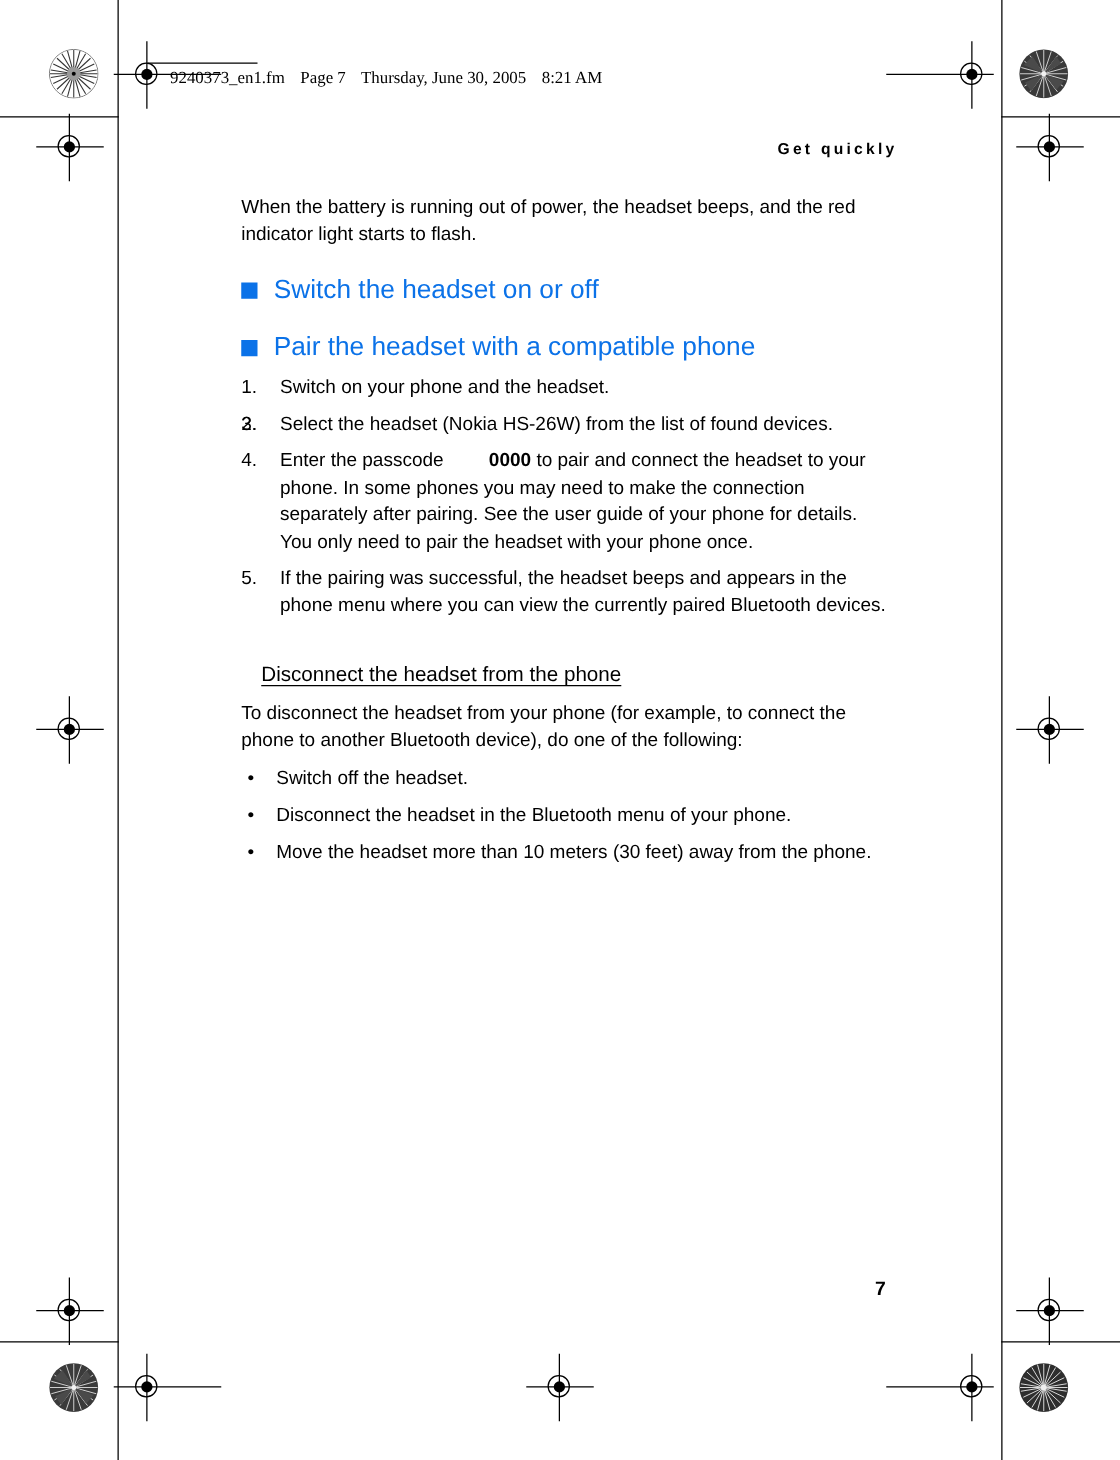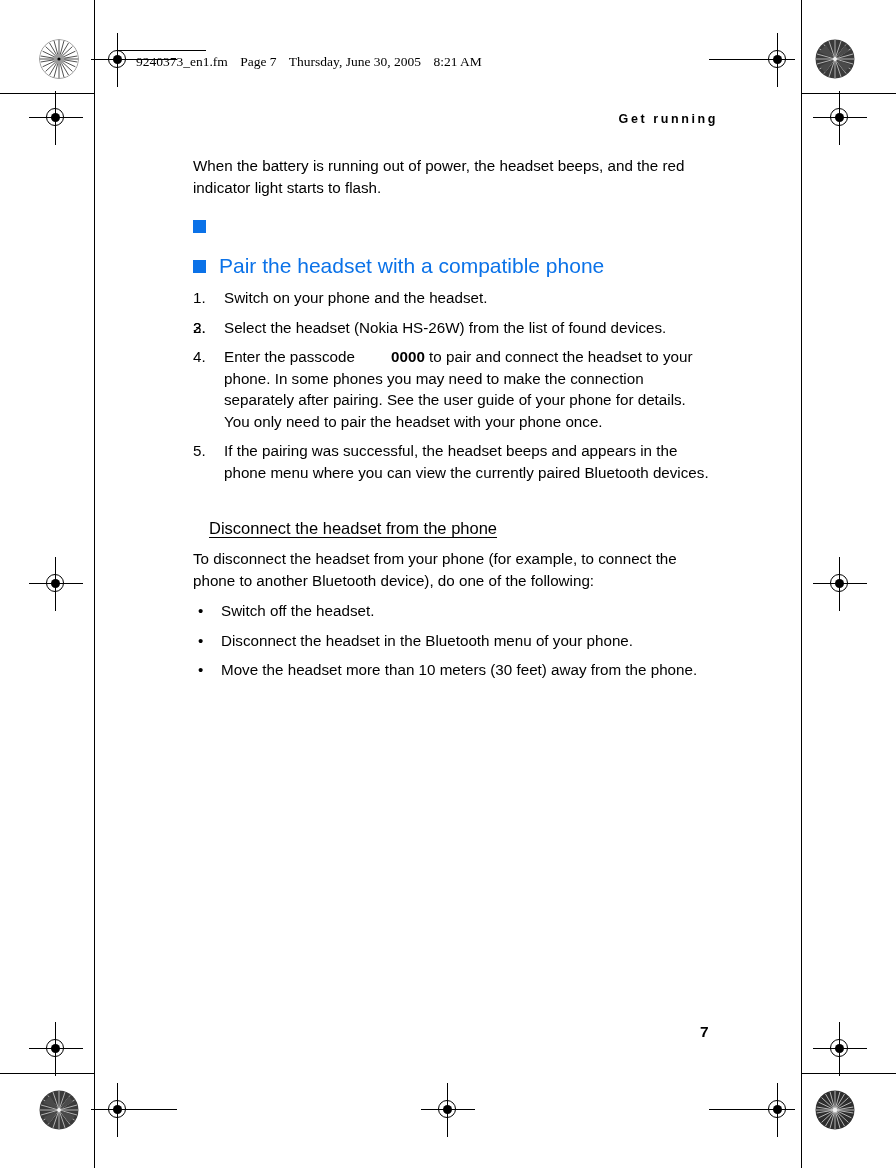--- a/index.html
+++ b/index.html
@@ -411,28 +411,29 @@
     </svg>
   </div>
 
   <div class="fm-header">
     <span>9240373_en1.fm</span>
     <span>Page 7</span>
     <span>Thursday, June 30, 2005</span>
     <span>8:21 AM</span>
   </div>
 
-  <div class="running-head">Get running</div>
+  <div class="running-head">Get quickly</div>
 
   <div class="content">
 
     <p class="body">When the battery is running out of power, the headset beeps, and the red indicator light starts to flash.</p>
 
     <h2 class="blue-head">
       <span class="sq"></span>
+      <span>Switch the headset on or off</span>
     </h2>
 
 
     <h2 class="blue-head">
       <span class="sq"></span>
       <span>Pair the headset with a compatible phone</span>
     </h2>
 
     <ol class="num-list">
       <li>

